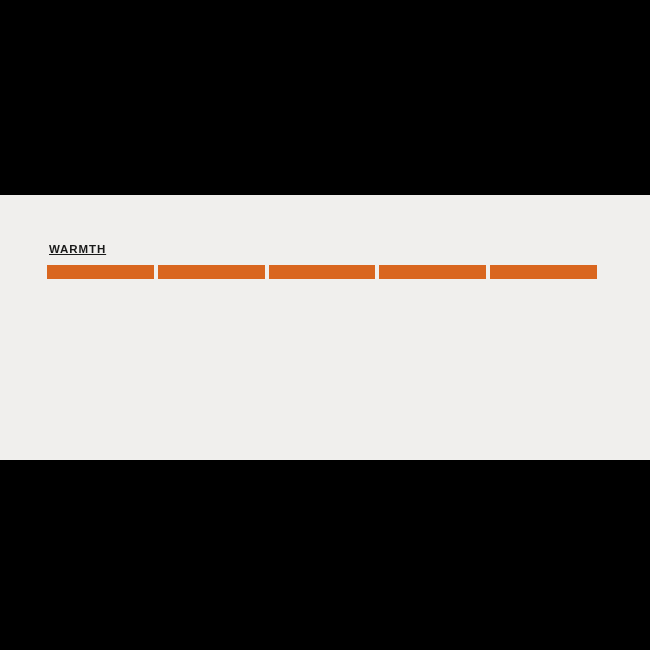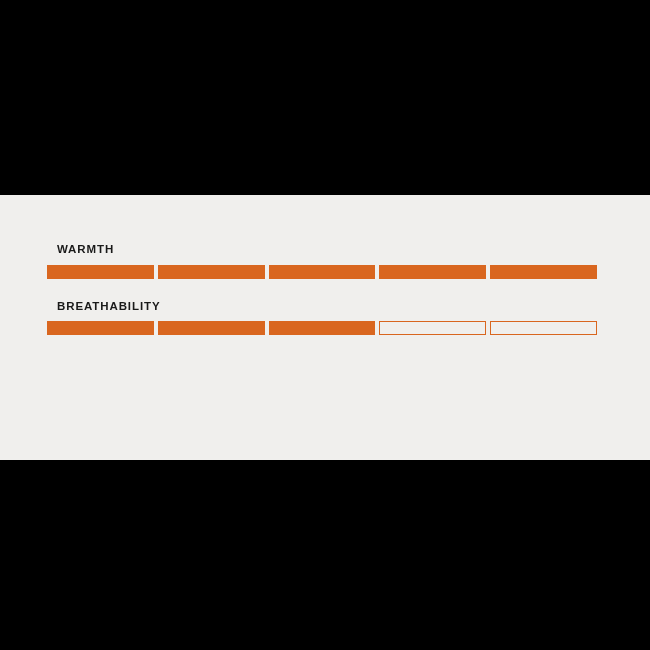--- a/index.html
+++ b/index.html
@@ -39,22 +39,23 @@
   }
   .rating-row:last-child {
     margin-bottom: 0;
   }
   .rating-label {
     font-size: 11.5px;
     font-weight: bold;
     letter-spacing: 0.9px;
     color: #1a1a1a;
     text-transform: uppercase;
-    margin: 0 0 9px 10px;
+    margin: 0 0 9px 2px;
     line-height: 1.1;
+    text-decoration: underline;
   }
   .segments {
     display: flex;
     gap: 4px;
   }
   .seg {
     height: 14px;
     flex: 1 1 0;
     box-sizing: border-box;
     border: 1px solid #d9661f;
@@ -77,26 +78,16 @@
         <div class="segments">
           <div class="seg filled" style="border-color: rgb(217, 102, 31); background: rgb(217, 102, 31);"></div>
           <div class="seg filled" style="border-color: rgb(217, 102, 31); background: rgb(217, 102, 31);"></div>
           <div class="seg filled" style="border-color: rgb(217, 102, 31); background: rgb(217, 102, 31);"></div>
           <div class="seg filled" style="border-color: rgb(217, 102, 31); background: rgb(217, 102, 31);"></div>
           <div class="seg filled" style="border-color: rgb(217, 102, 31); background: rgb(217, 102, 31);"></div>
         </div>
       </div>
 
 
-      <div class="rating-row">
-        <div class="rating-label">BREATHABILITY</div>
-        <div class="segments">
-          <div class="seg filled" style="border-color: rgb(217, 102, 31); background: rgb(217, 102, 31);"></div>
-          <div class="seg filled" style="border-color: rgb(217, 102, 31); background: rgb(217, 102, 31);"></div>
-          <div class="seg filled" style="border-color: rgb(217, 102, 31); background: rgb(217, 102, 31);"></div>
-          <div class="seg" style="border-color: rgb(217, 102, 31); background: transparent;"></div>
-          <div class="seg" style="border-color: rgb(217, 102, 31); background: transparent;"></div>
-        </div>
-      </div>
 
     </div>
   </div>
 </div>
 
 </body></html>

